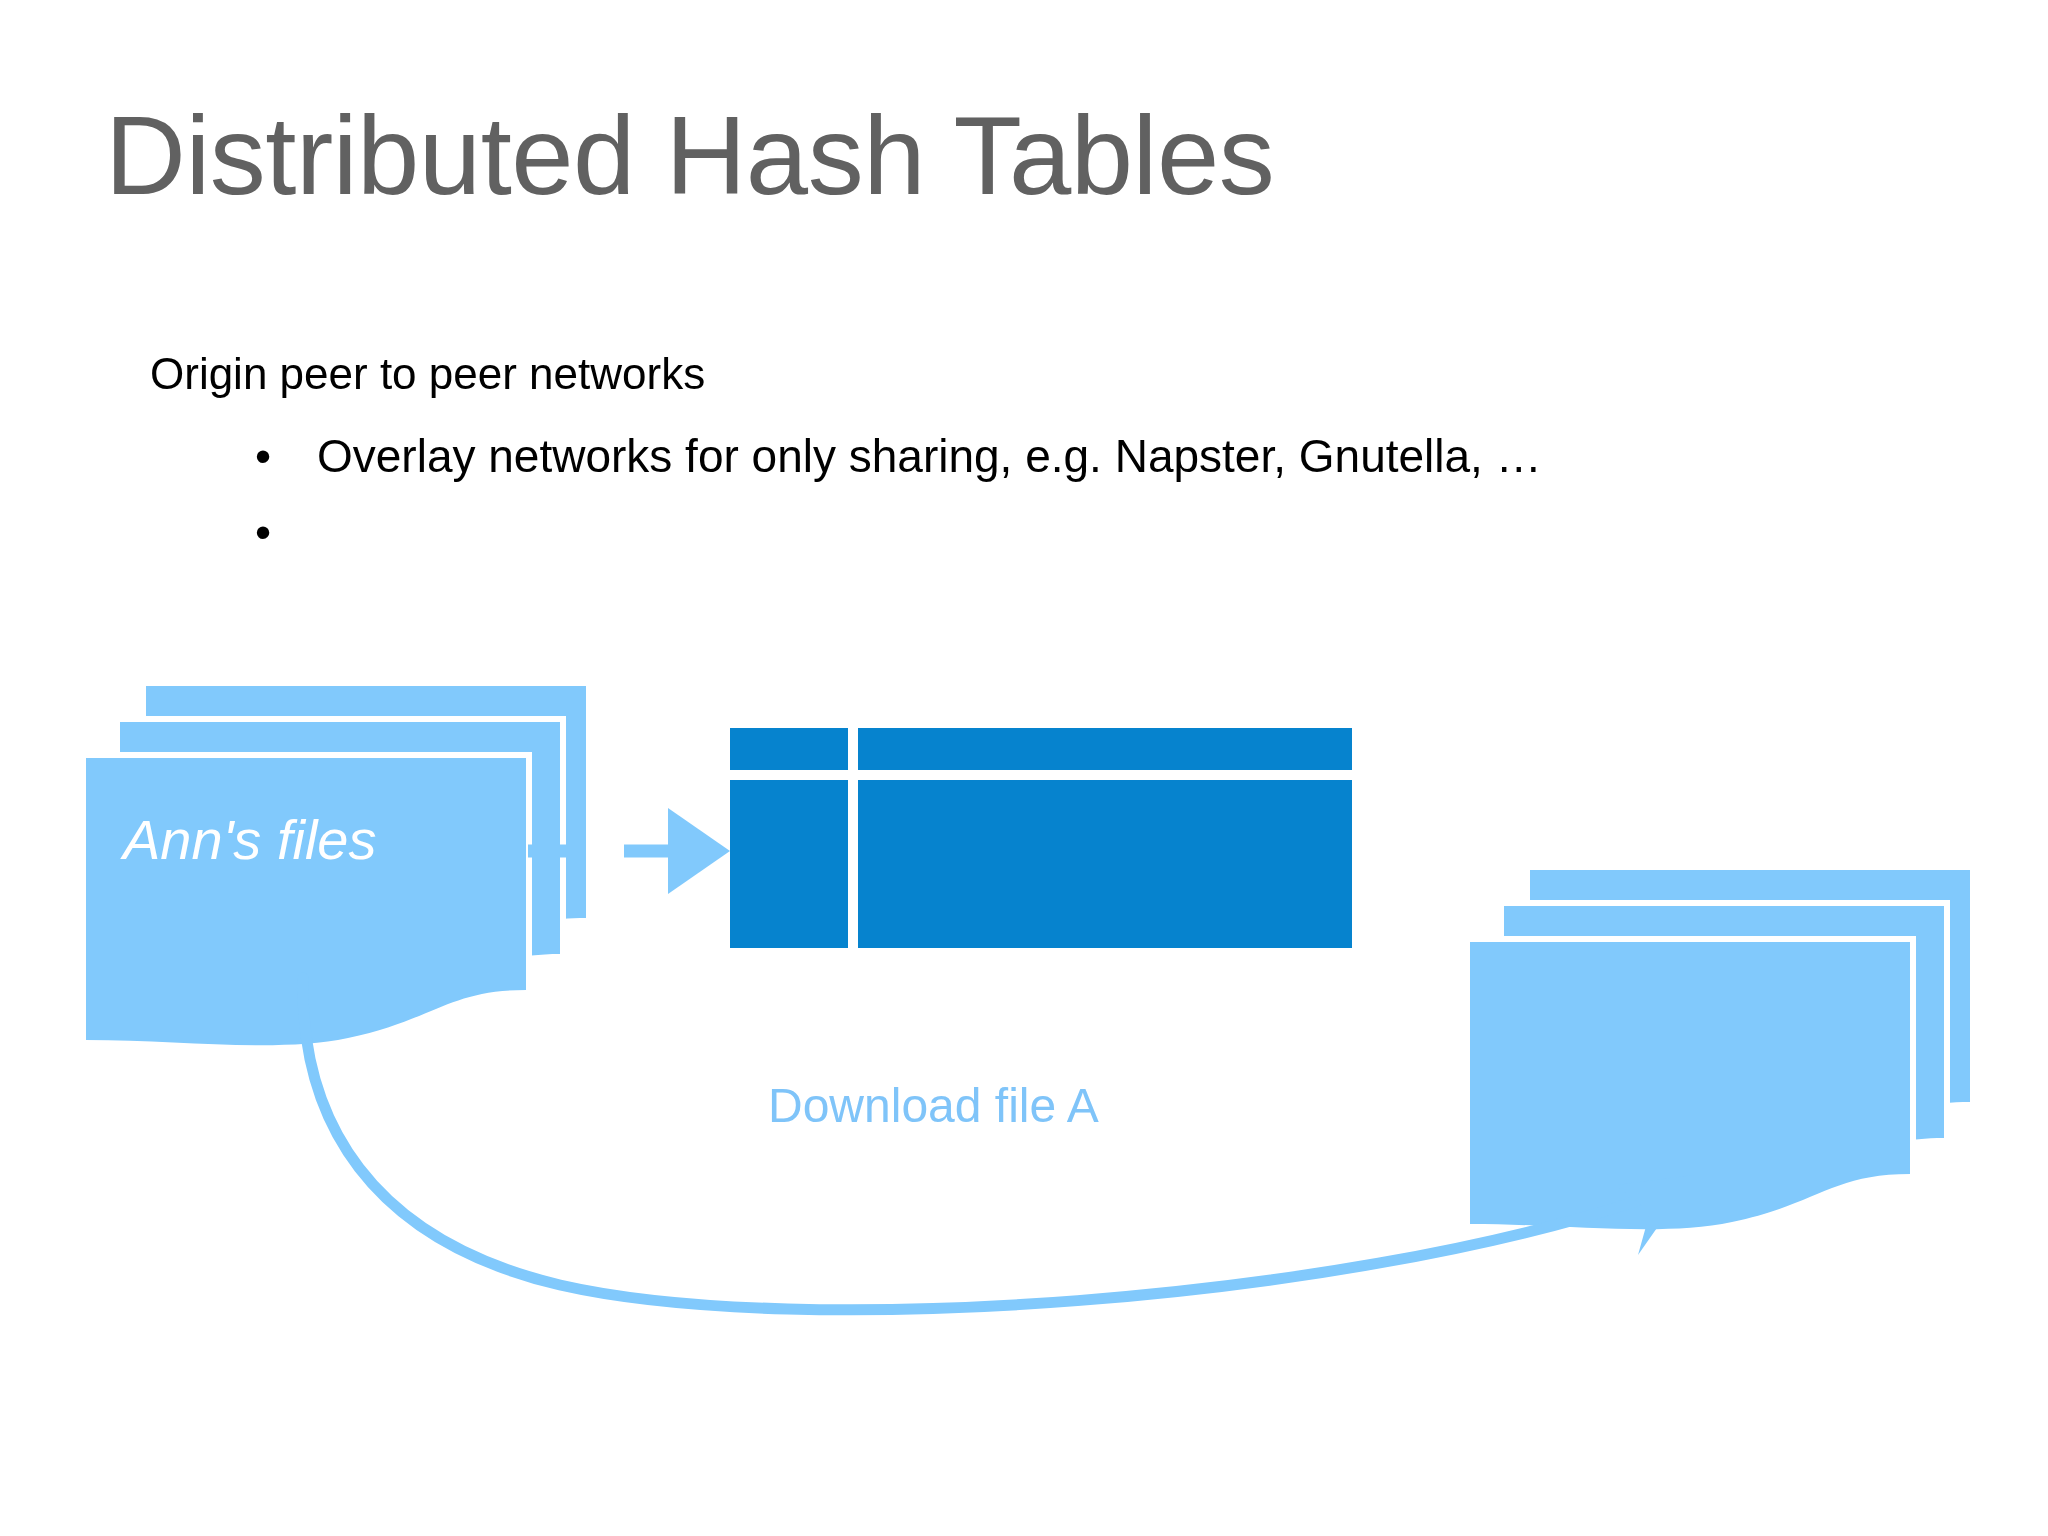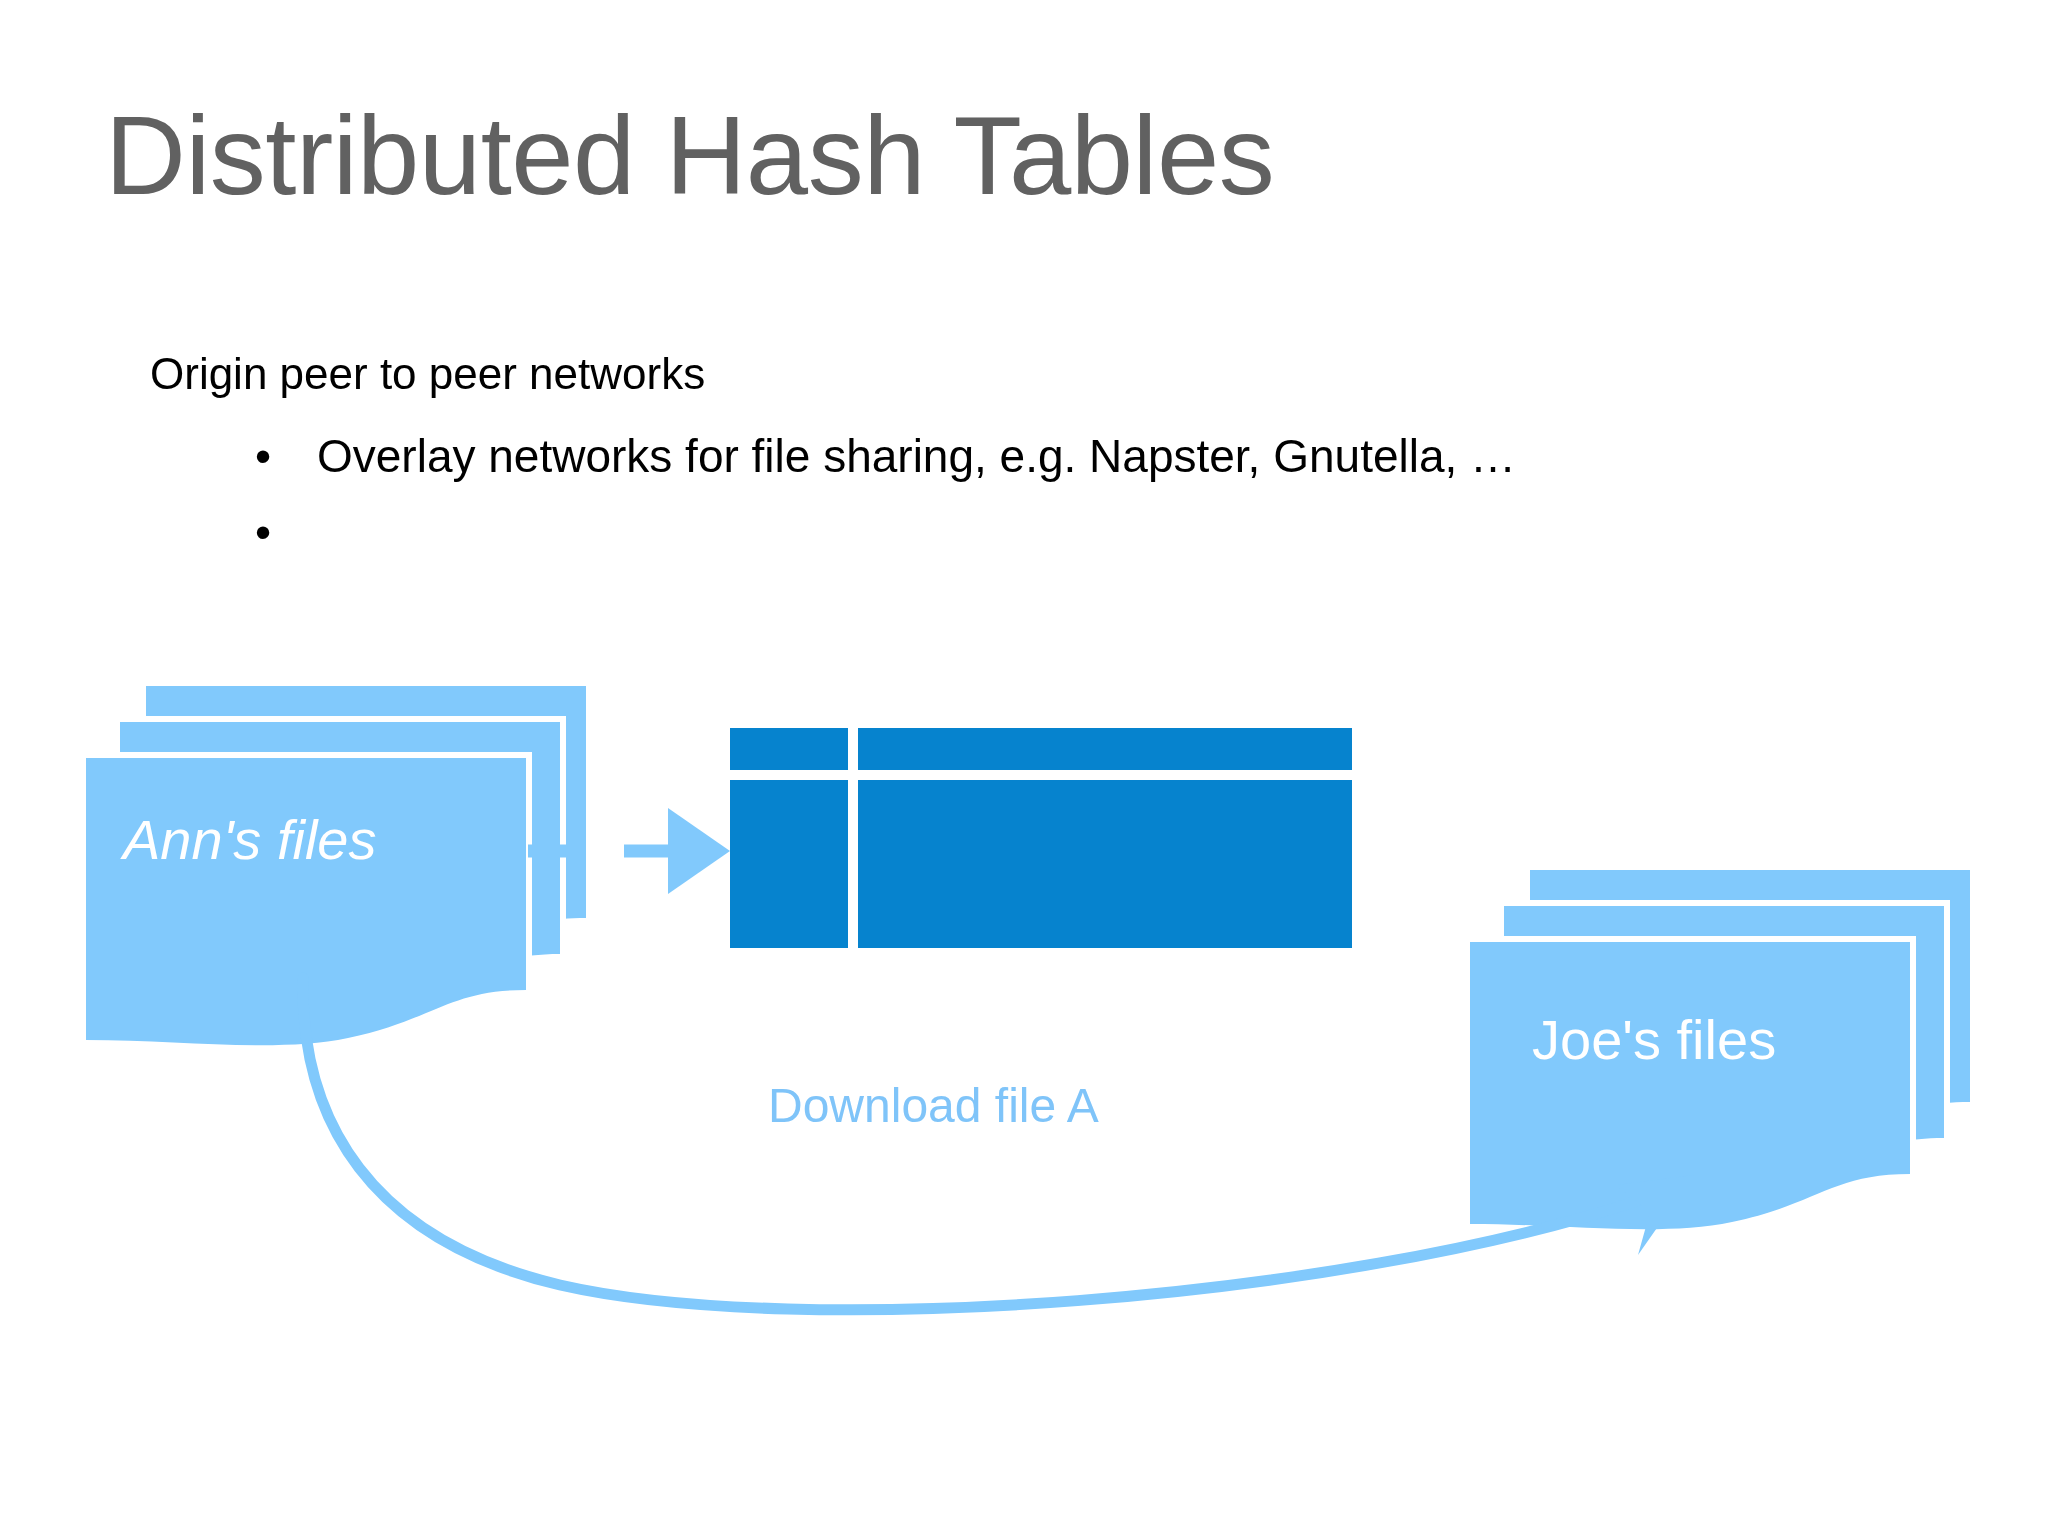--- a/index.html
+++ b/index.html
@@ -117,21 +117,21 @@
 <div id="slide">
 
   <div id="slide-title">Distributed Hash Tables</div>
 
   <div id="body-list">
 
     <div class="lvl1">Origin peer to peer networks</div>
 
     <div class="lvl2-row">
       <span class="lvl2-bullet">•</span>
-      <span class="lvl2-text">Overlay networks for file sharing, e.g. Napster, Gnutella, …</span>
+      <span class="lvl2-text">Overlay networks for only sharing, e.g. Napster, Gnutella, …</span>
     </div>
 
     <div class="lvl2-row">
       <span class="lvl2-bullet">•</span>
     </div>
 
   </div>
 
   <svg id="diagram" viewBox="0 0 2048 1536" width="2048" height="1536">
 
@@ -185,18 +185,17 @@
       <path d="M303,978
                C300,1120 370,1240 560,1285
                C800,1340 1340,1300 1640,1200" fill="none" stroke="#81C9FC" stroke-width="11" stroke-linecap="round"></path>
       <polygon points="1694,1175 1616,1185 1650,1212 1638,1255" fill="#81C9FC"></polygon>
     </g>
 
   </svg>
 
   <div class="shape-label" id="ann-label">Ann's files</div>
 
-  <div class="shape-label" id="joe-label">Joe's files</div>
 
 
   <div id="download-label">Download file A</div>
 
 </div>
 
 </body></html>

